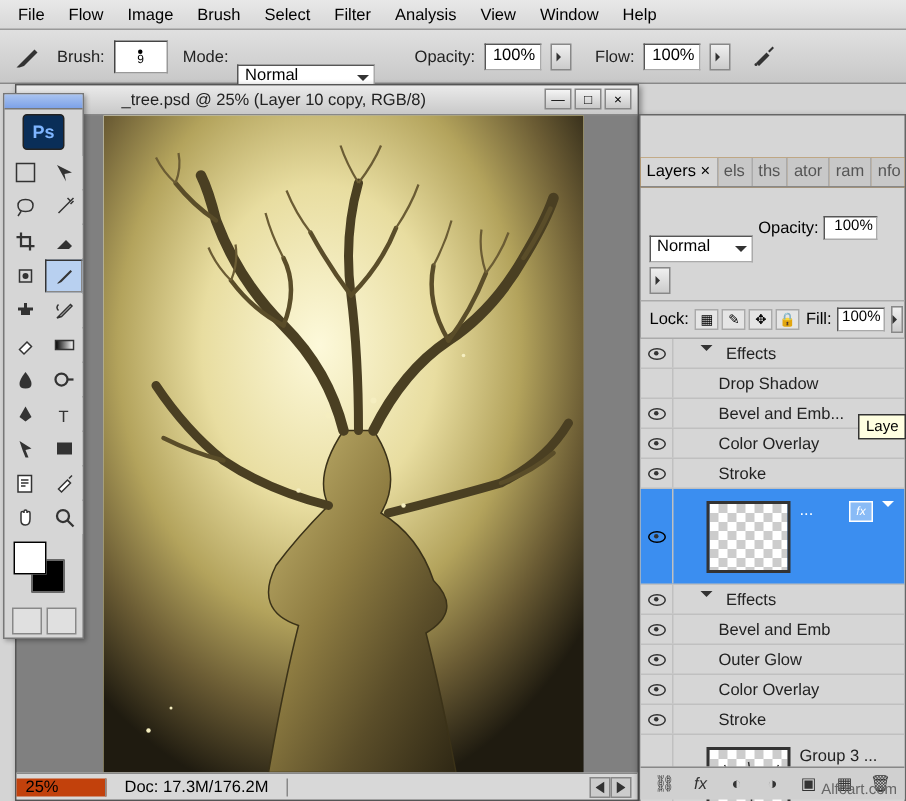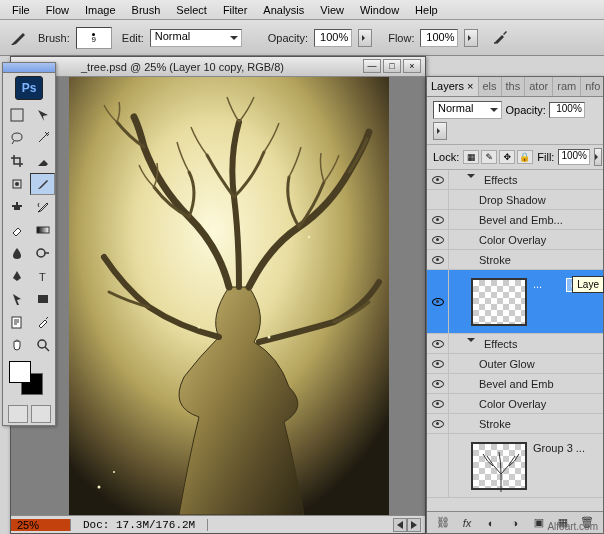--- a/index.html
+++ b/index.html
@@ -6,21 +6,21 @@
 body { background: #d4d4d4; width: 604px; height: 534px; overflow: hidden; position: relative; }
 
 .menubar { background: linear-gradient(#e8e8e8,#d8d8d8); height: 20px; display: flex; align-items: center; padding: 0 4px; border-bottom: 1px solid #999; }
 .menubar span { padding: 2px 8px; cursor: default; }
 
 .optionsbar { background: linear-gradient(#e0e0e0,#c8c8c8); height: 36px; display: flex; align-items: center; padding: 0 8px; border-bottom: 1px solid #888; gap: 6px; }
 .brush-icon { width: 20px; height: 20px; display: flex; align-items: center; justify-content: center; }
 .optlabel { color: #222; margin-left: 4px; }
 .brush-preview { width: 36px; height: 22px; background: #fff; border: 1px inset #999; display: flex; flex-direction: column; align-items: center; justify-content: center; line-height: 7px; }
 .brush-dot { width: 3px; height: 3px; background: #000; border-radius: 50%; }
-.select { background: #fff; border: 1px inset #aaa; height: 18px; padding: 0 28px 0 4px; position: relative; min-width: 92px; }
+.select { background: #fff; border: 1px inset #aaa; height: 18px; padding: 0 28px 0 4px; position: relative; min-width: 92px; margin-top: 28px; }
 .select::after { content:""; position:absolute; right:3px; top:6px; border:4px solid transparent; border-top-color:#333; }
 .pctbox { background: #fff; border: 1px inset #aaa; width: 38px; height: 18px; text-align: right; padding: 1px 3px; }
 .arrowbtn { width: 14px; height: 18px; background: linear-gradient(#f0f0f0,#ccc); border: 1px solid #888; display:flex; align-items:center; justify-content:center;}
 .arrowbtn::after{content:"";border:3px solid transparent;border-left-color:#333;}
 .airbrush-icon { width: 20px; height: 20px; }
 
 .workspace { position: relative; display: flex; height: calc(534px - 56px); }
 
 .toolpanel { position: absolute; left: 2px; top: 6px; width: 54px; background: #d6d6d6; border: 1px solid #777; box-shadow: 1px 1px 3px rgba(0,0,0,0.3); z-index: 20; }
 .toolhead { height: 10px; background: linear-gradient(#a9c3f0,#7da2e8); border-bottom:1px solid #777; }
@@ -35,26 +35,26 @@
 .qmask div{width:20px;height:18px;border:1px solid #888;background:#e0e0e0;}
 
 .docwin { position: absolute; left: 10px; top: 0; width: 416px; height: 478px; background: #808080; border: 1px solid #555; box-shadow: 1px 1px 4px rgba(0,0,0,0.4); z-index: 5; }
 .docwin-title { height: 20px; background: linear-gradient(#eaeaea,#c9c9c9); border-bottom:1px solid #888; display:flex; align-items:center; padding: 0 6px 0 70px; color:#222; overflow:hidden;}
 .winbtns { position:absolute; right:4px; top:2px; display:flex; gap:2px;}
 .winbtns div{width:18px;height:14px;background:linear-gradient(#f5f5f5,#c8c8c8);border:1px solid #888;font-size:9px;text-align:center;line-height:12px;}
 .canvas-area { position: absolute; left: 58px; top: 20px; width: 320px; height: 438px; background: linear-gradient(135deg, #f8f4d0 0%, #e8dfa8 20%, #c7b868 40%, #9a8c4a 55%, #6b5f35 70%, #3a3420 85%, #1a1610 100%); overflow: hidden;}
 .tree-svg { width:100%; height:100%; }
 .statusbar { position: absolute; bottom: 0; left: 0; right: 0; height: 18px; background: #d8d8d8; border-top:1px solid #888; display:flex; align-items:center; }
 .zoom-box { width: 60px; border-right:1px solid #888; padding: 0 6px; background:#c2410c; }
-.doc-info { padding: 0 12px; border-right:1px solid #888;font-family:Liberation Mono, monospace; }
+.doc-info { padding: 0 12px; border-right:1px solid #888; }
 .scroll-arrows { display:flex; margin-left:auto; margin-right:4px; gap:0;}
 .scroll-arrows div{width:14px;height:14px;background:#ccc;border:1px solid #888;display:flex;align-items:center;justify-content:center;}
 
 .layers-panel { position: absolute; right: 0; top: 20px; width: 178px; height: 458px; background: #d6d6d6; border: 1px solid #666; box-shadow: -1px 1px 4px rgba(0,0,0,0.3); z-index: 30; }
-.layers-tabs { height: 20px; background:#a16207; display:flex; border-bottom:1px solid #888; font-size:10px; overflow:hidden;}
+.layers-tabs { height: 20px; background:#a16207; display:flex; border-bottom:1px solid #888; font-size:10px; overflow:hidden;margin-top:28px;}
 .layers-tabs .tab { padding: 3px 4px; border-right:1px solid #aaa; background:#c8c8c8; color:#555; white-space:nowrap;}
 .layers-tabs .tab.active { background: #d6d6d6; color:#000; border-bottom: 1px solid #d6d6d6; margin-bottom:-1px;}
 .layers-opts { padding: 4px 6px; display:flex; flex-wrap:wrap; align-items:center; gap:3px; border-bottom:1px solid #aaa;}
 .layers-opts .select { min-width: 62px; }
 .lpct { width: 36px; background:#fff; border:1px inset #aaa; height:16px; text-align:right; padding:0 2px; font-size:10px;}
 .lock-row { padding: 3px 6px; display:flex; align-items:center; gap:4px; border-bottom:1px solid #aaa;}
 .lock-icons { display:flex; gap:2px;}
 .lock-icons div { width:16px; height:14px; border:1px solid #aaa; background:#e5e5e5; display:flex;align-items:center;justify-content:center;font-size:9px;}
 
 .layer-list { height: 350px; overflow: hidden; background:#d6d6d6; }
@@ -102,21 +102,21 @@
   <div class="brush-icon">
     <svg width="18" height="18" viewBox="0 0 18 18">
         <path d="M2 16 L5 13 L14 4 L16 6 L7 15 L4 16 Z" fill="#333"></path>
       </svg>
   </div>
   <span class="optlabel">Brush:</span>
   <div class="brush-preview">
     <div class="brush-dot"></div>
     <span style="font-size:8px">9</span>
   </div>
-  <span class="optlabel">Edit:</span>
+  <span class="optlabel">Mode:</span>
   <div class="select">Normal</div>
   <span class="optlabel" style="margin-left:20px">Opacity:</span>
   <div class="pctbox">100%</div>
   <div class="arrowbtn"></div>
   <span class="optlabel" style="margin-left:10px">Flow:</span>
   <div class="pctbox">100%</div>
   <div class="arrowbtn"></div>
   <div class="airbrush-icon" style="margin-left:8px">
     <svg width="18" height="18" viewBox="0 0 18 18">
         <path d="M3 14 L10 7 L12 9 L5 16 Z M11 6 L14 3 L15 4 L12 7 Z" fill="#333"></path>
@@ -446,29 +446,29 @@
         <div class="layer-content">
             <span class="arrow-down"></span>
             <span class="fx-label">Effects</span>
           </div>
       </div>
       <div class="layer-row">
           <div class="eye-col">
             <div class="eye"></div>
           </div>
           <div class="layer-content indent2">
+            <span class="fx-label">Bevel and Emb</span>
+          </div>
+        </div>
+      <div class="layer-row">
+          <div class="eye-col">
+            <div class="eye"></div>
+          </div>
+          <div class="layer-content indent2">
             <span class="fx-label">Outer Glow</span>
-          </div>
-        </div>
-      <div class="layer-row">
-          <div class="eye-col">
-            <div class="eye"></div>
-          </div>
-          <div class="layer-content indent2">
-            <span class="fx-label">Bevel and Emb</span>
           </div>
         </div>
       <div class="layer-row">
           <div class="eye-col">
             <div class="eye"></div>
           </div>
           <div class="layer-content indent2">
             <span class="fx-label">Color Overlay</span>
           </div>
         </div>

